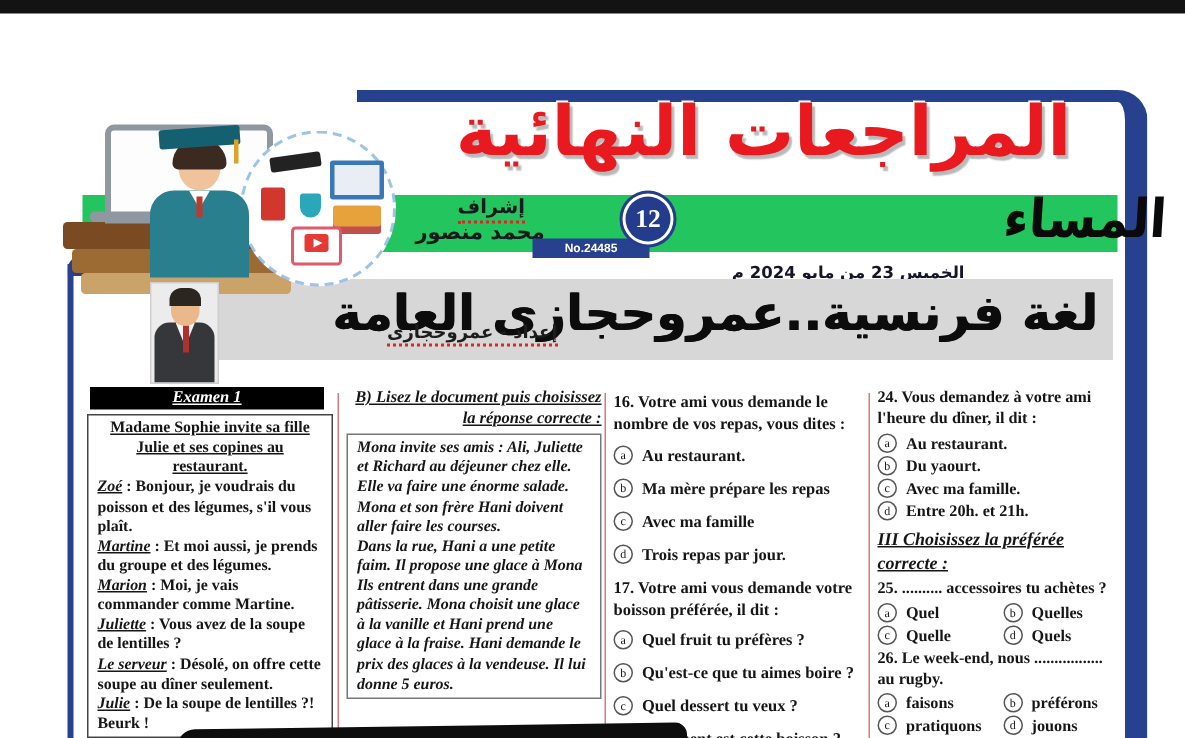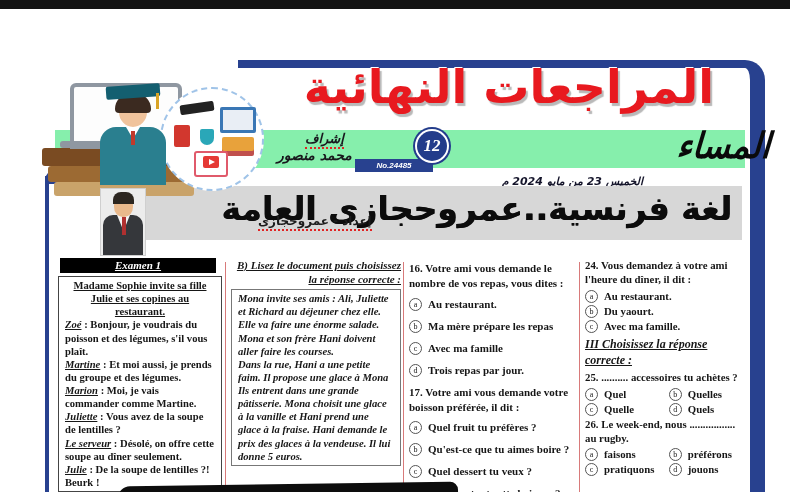--- a/index.html
+++ b/index.html
@@ -46,21 +46,21 @@
   .bd-flask{position:absolute;left:38px;top:40px;width:14px;height:16px;background:#2aa7b8;border-radius:2px 2px 7px 7px;}
   .bd-laptop{position:absolute;left:58px;top:18px;width:30px;height:20px;background:#e9eef5;border:3px solid #3a77b5;border-radius:2px;}
   .bd-books{position:absolute;left:60px;top:48px;width:32px;height:14px;background:#e8a23b;border-radius:2px;box-shadow:0 5px 0 #c0504d;}
   .bd-play{position:absolute;left:32px;top:62px;width:30px;height:22px;background:#fff;border:2px solid #e05a6b;border-radius:3px;}
   .bd-play::after{content:"";position:absolute;left:7px;top:3px;width:16px;height:12px;background:#e53935;border-radius:2px;
       clip-path:none;}
   .bd-play::before{content:"";position:absolute;z-index:2;left:13px;top:6px;width:0;height:0;
       border-left:6px solid #fff;border-top:3px solid transparent;border-bottom:3px solid transparent;}
 
   
-  #masthead{left:55px;top:130px;width:690px;height:38px;background:#86efac;z-index:2;font-style:italic;}
+  #masthead{left:55px;top:130px;width:690px;height:38px;background:#22c55e;z-index:2;}
   #supervision-label{position:absolute;left:250px;top:1px;font-size:13px;font-weight:bold;color:#18181d;
       direction:rtl;border-bottom:2px dotted #e02424;padding-bottom:1px;}
   #supervisor-name{position:absolute;left:222px;top:17px;font-size:14px;font-weight:bold;color:#18181d;direction:rtl;}
   #issue-bar{position:absolute;left:300px;top:29px;width:78px;height:13px;background:#28418f;z-index:3;}
   #issue-bar span{display:block;text-align:center;color:#fff;font-size:8px;font-weight:bold;
       font-family:"Liberation Sans",sans-serif;line-height:13px;}
   #page-circle{position:absolute;left:362px;top:1px;width:30px;height:30px;background:#233c8b;border-radius:50%;
       color:#fff;font-size:17px;font-weight:bold;text-align:center;line-height:30px;z-index:4;
       box-shadow:0 0 0 2px #fff,0 0 0 4px #233c8b;font-family:"Liberation Serif",serif;}
   #issue-date{position:absolute;left:408px;top:9px;width:180px;font-size:11px;font-weight:bold;color:#14142a;
@@ -218,23 +218,24 @@
       </div>
     </div>
   </div>
 <div class="col" id="col4">
     <div class="q">
       <p class="q-text">24. Vous demandez à votre ami l'heure du dîner, il dit :</p>
       <div class="opts list">
         <div class="opt"><span class="letter">a</span><span>Au restaurant.</span></div>
         <div class="opt"><span class="letter">b</span><span>Du yaourt.</span></div>
         <div class="opt"><span class="letter">c</span><span>Avec ma famille.</span></div>
-      </div>
-    </div>
-    <div class="section">III Choisissez la réponse correcte :</div>
+        <div class="opt"><span class="letter">d</span><span>Entre 20h. et 21h.</span></div>
+      </div>
+    </div>
+    <div class="section">III Choisissez la préférée correcte :</div>
     <div class="q">
       <p class="q-text">25. .......... accessoires tu achètes ?</p>
       <div class="opts grid">
         <div class="opt"><span class="letter">a</span><span>Quel</span></div>
         <div class="opt"><span class="letter">b</span><span>Quelles</span></div>
         <div class="opt"><span class="letter">c</span><span>Quelle</span></div>
         <div class="opt"><span class="letter">d</span><span>Quels</span></div>
       </div>
     </div>
     <div class="q">

